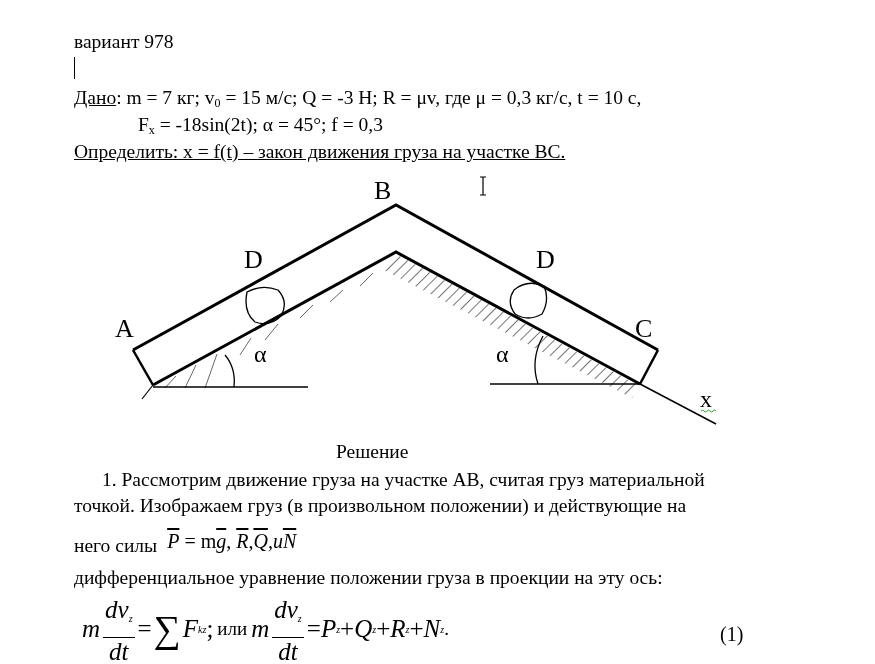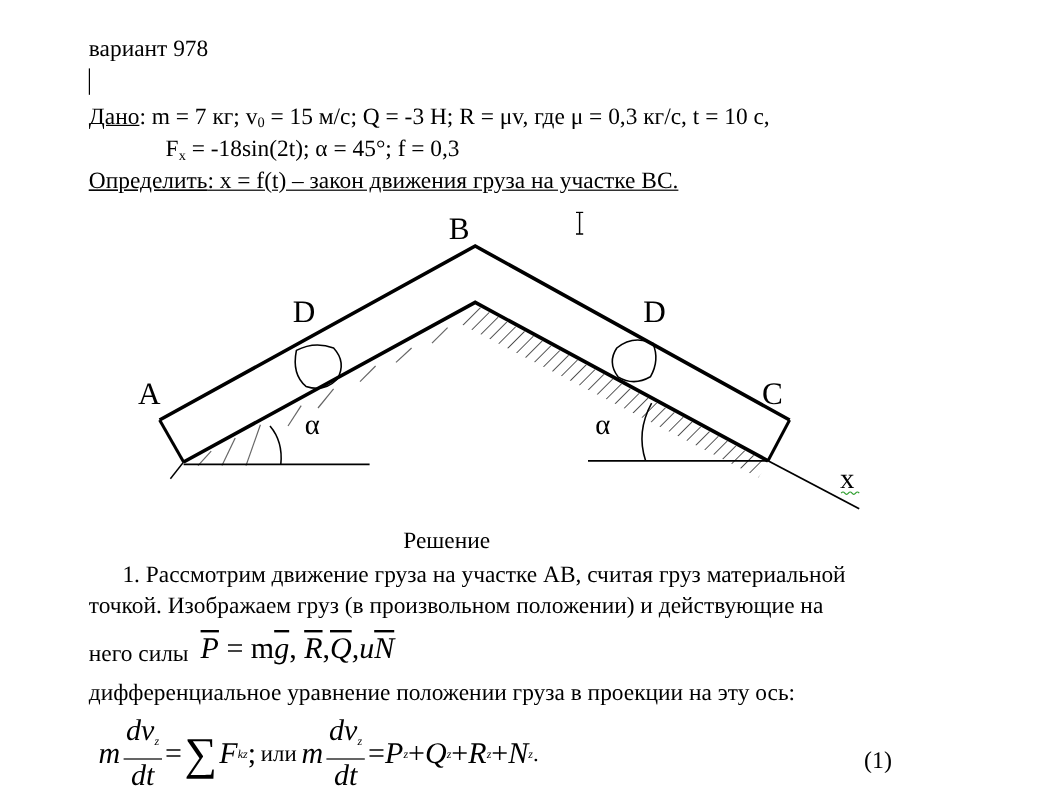--- a/index.html
+++ b/index.html
@@ -6,21 +6,21 @@
   body { width:875px; height:664px; position:relative; overflow:hidden;
          font-family:"Liberation Serif", "DejaVu Serif", serif; color:#000; }
   .line { position:absolute; left:74px; font-size:19.5px; white-space:nowrap; line-height:24px; }
   .u { text-decoration:underline; }
   .caret { position:absolute; left:74px; top:57px; width:1px; height:22px; background:#000; }
   .ibeam { position:absolute; left:478px; top:176px; width:10px; height:20px; }
   sub { font-size:12px; vertical-align:-3px; }
   .math { font-family:"Liberation Serif", serif; font-style:italic; }
   .ovl { text-decoration:overline; }
   .frac { display:inline-block; vertical-align:middle; text-align:center; margin:0 3px; }
-  .frac .num { display:block; border-bottom:1.3px solid #000; padding:0 2px; line-height:26px; }
+  .frac .num { display:block; border-bottom:1.3px solid #000; padding:0 2px; line-height:36px; }
   .frac .den { display:block; line-height:28px; }
   .eq { position:absolute; left:82px; top:594px; font-size:25px; white-space:nowrap; height:70px; display:flex; align-items:center; }
   .eq .small { font-size:10px; font-style:italic; vertical-align:-4px; }
   .eq .rm { font-style:normal; font-size:19px; margin:0 4px; }
   .eqnum { position:absolute; left:720px; top:623px; font-size:20px; }
   .sum { font-style:normal; font-size:38px; vertical-align:-6px; margin:0 2px; }
 </style>
 </head>
 <body>
 
@@ -96,21 +96,21 @@
     <text x="700" y="407" font-size="24">x</text>
   </g>
   <path d="M701 411 q1.5 -2 3 0 t3 0 t3 0 t3 0 t3 0" stroke="#2e9e2e" stroke-width="1" fill="none"></path>
 </svg>
 
 <div class="line" style="top:440px; left:336px;">Решение</div>
 <div class="line" style="top:468px;margin-left:28px;">1. Рассмотрим движение груза на участке АВ, считая груз материальной</div>
 <div class="line" style="top:494px;">точкой. Изображаем груз (в произвольном положении) и действующие на</div>
 <div class="line" style="top:534px; display:flex; align-items:center;">
   <span>него силы</span>
-  <span class="math" style="font-size:25px; margin-left:10px; position:relative; top:-5px;">
+  <span class="math" style="font-size:20px; margin-left:10px; position:relative; top:-5px;">
     <span class="ovl">P</span><span style="font-style:normal;"> = m</span><span class="ovl">g</span><span style="font-style:normal;">,  </span><span class="ovl">R</span><span style="font-style:normal;">,</span><span class="ovl">Q</span><span>,u</span><span class="ovl">N</span>
   </span>
 </div>
 <div class="line" style="top:566px;">дифференциальное уравнение положении груза в проекции на эту ось:</div>
 
 <div class="eq math">
   <span>m</span>
   <span class="frac">
     <span class="num"><span>dv</span><span class="small">z</span></span>
     <span class="den">dt</span>

